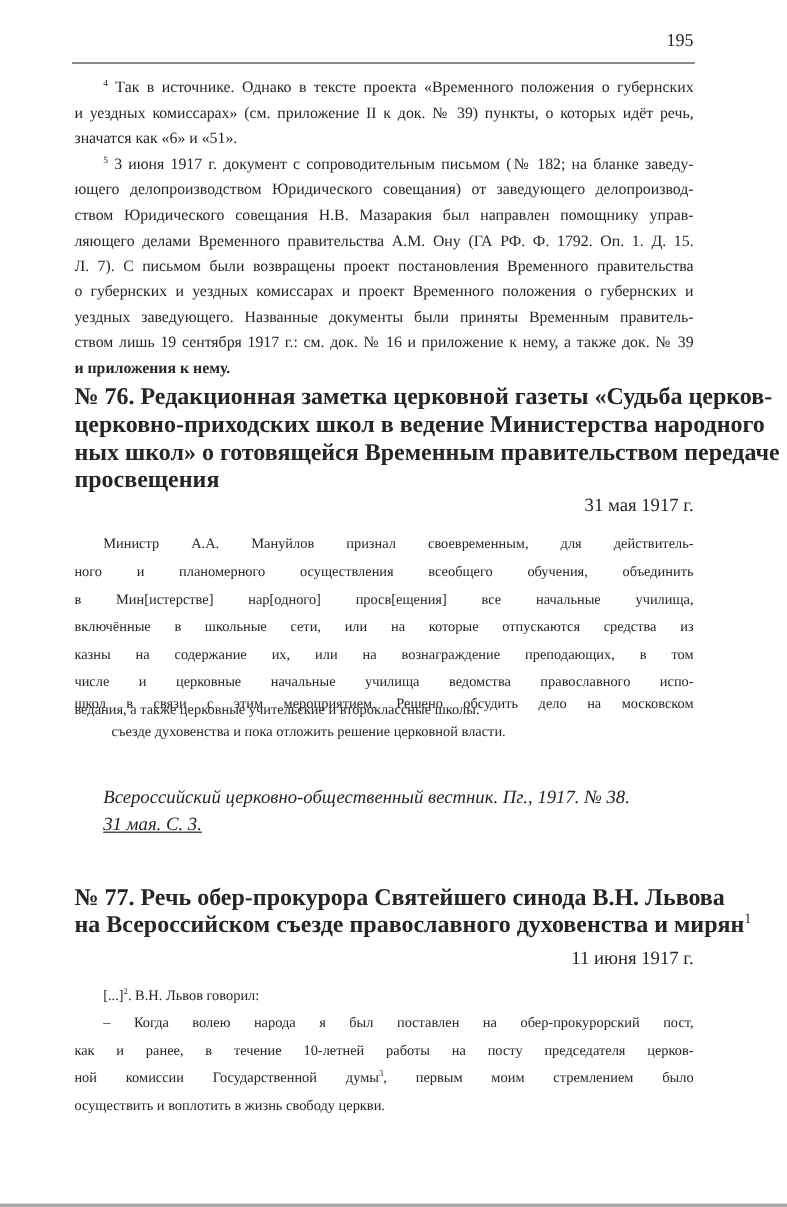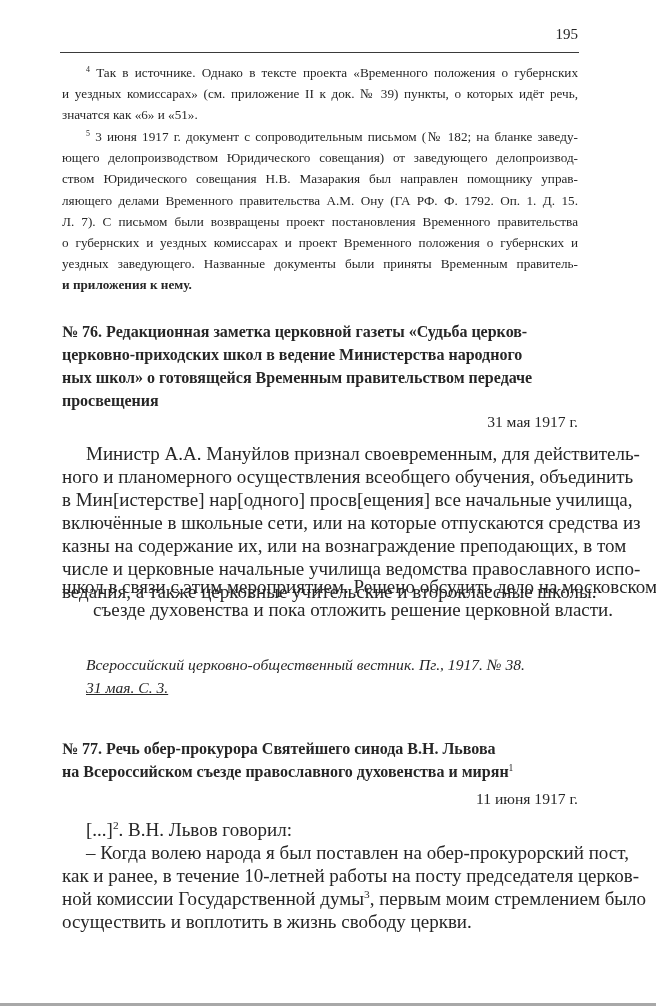--- a/index.html
+++ b/index.html
@@ -6,22 +6,22 @@
   body { width: 656px; height: 1006px; position: relative; overflow: hidden;
          font-family: "Liberation Serif", "DejaVu Serif", serif; color: #262626; }
   .page-number { position: absolute; top: 26px; right: 78px; font-size: 15px; }
   .header-rule { position: absolute; top: 52px; left: 60px; width: 519px; height: 1px; background: #3a3a3a; }
   .bottom-rule { position: absolute; top: 1003px; left: 0; width: 656px; height: 3px; background: #a8a8a8; }
   .block { position: absolute; left: 62px; width: 516px; }
   .line { display: block; white-space: nowrap; text-align: justify; text-align-last: justify; }
   .line.last { text-align-last: left; }
   .line.indent { padding-left: 24px; }
   .fn { font-size: 13.2px; line-height: 21.2px; }
-  .body { font-size: 19px; line-height: 23px; font-family: Liberation Serif, serif; }
-  .heading { font-size: 16px; line-height: 23px; font-weight: bold; }
+  .body { font-size: 12px; line-height: 23px; font-family: Liberation Serif, serif; }
+  .heading { font-size: 20px; line-height: 23px; font-weight: bold; }
   .heading .line { text-align: left; text-align-last: left; }
   .date { position: absolute; right: 78px; font-size: 15.6px; }
   .source { font-style: italic; font-size: 15.6px; line-height: 23px; }
   .source .line { text-align: left; text-align-last: left; }
   sup { font-size: 0.6em; line-height: 0; vertical-align: super; }
 </style>
 </head>
 <body>
 
 <div class="page-number">195</div>
@@ -34,20 +34,21 @@
 </div>
 
 <div class="block fn" style="top:126px;">
   <span class="line indent" style="display: block;"><sup>5</sup> <span>3 июня 1917 г. документ с сопроводительным письмом (№ 182; на бланке заведу-</span></span>
   <span class="line" style="display: block;">ющего делопроизводством Юридического совещания) от заведующего делопроизвод-</span>
   <span class="line" style="display: block;">ством Юридического совещания Н.В. Мазаракия был направлен помощнику управ-</span>
   <span class="line" style="display: block;">ляющего делами Временного правительства А.М. Ону (ГА РФ. Ф. 1792. Оп. 1. Д. 15.</span>
   <span class="line" style="display: block;">Л. 7). С письмом были возвращены проект постановления Временного правительства</span>
   <span class="line" style="display: block;">о губернских и уездных комиссарах и проект Временного положения о губернских и</span>
   <span class="line" style="display: block;">уездных заведующего. Названные документы были приняты Временным правитель-</span>
+  <span class="line" style="display: block;">ством лишь 19 сентября 1917 г.: см. док. № 16 и приложение к нему, а также док. № 39</span>
   <span class="line last" style="display: block; font-weight: bold;">и приложения к нему.</span>
 </div>
 
 <div class="block heading" style="top:320px;">
   <span class="line" style="display: block;">№ 76. Редакционная заметка церковной газеты «Судьба церков-</span>
   <span class="line" style="display: block;">церковно-приходских школ в ведение Министерства народного</span>
   <span class="line" style="display: block;">ных школ» о готовящейся Временным правительством передаче</span>
   <span class="line" style="display: block;">просвещения</span>
 </div>
 <div class="date" style="top:413px;">31 мая 1917 г.</div>

